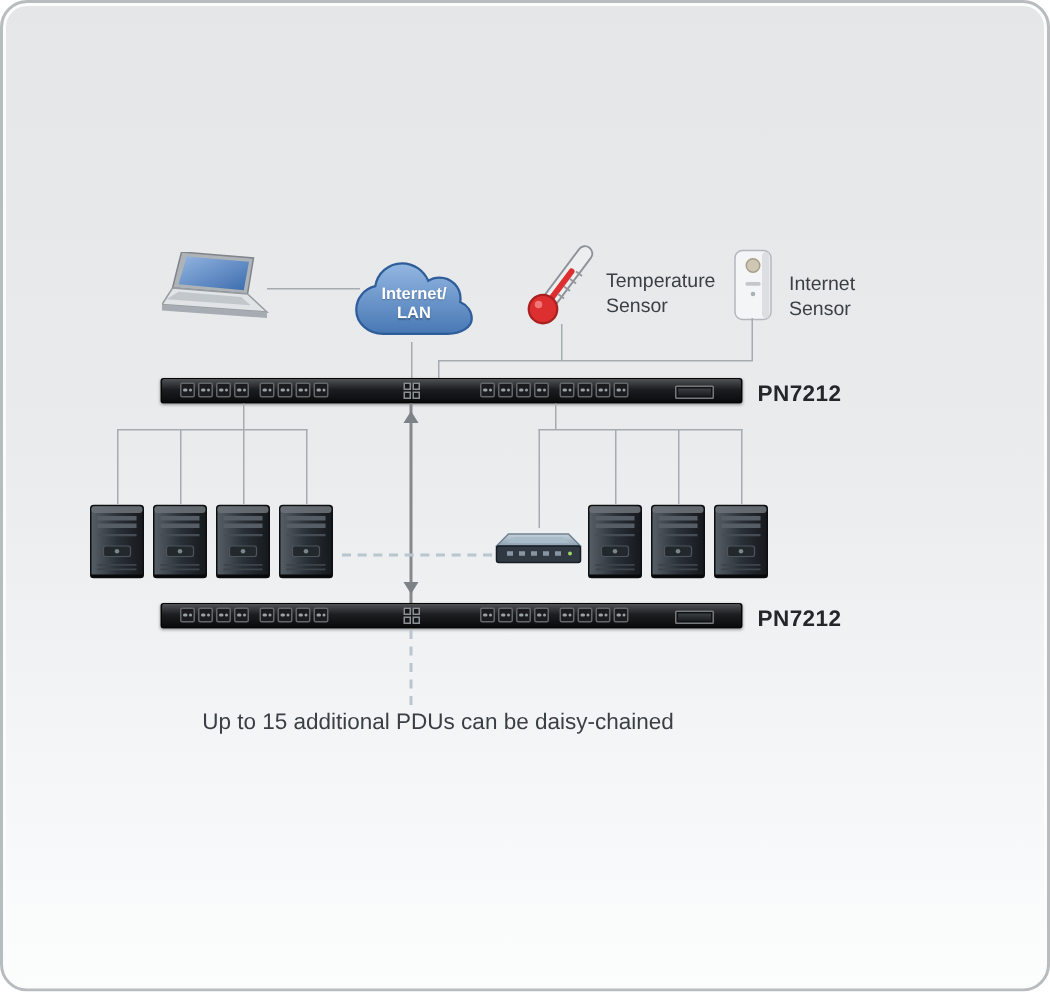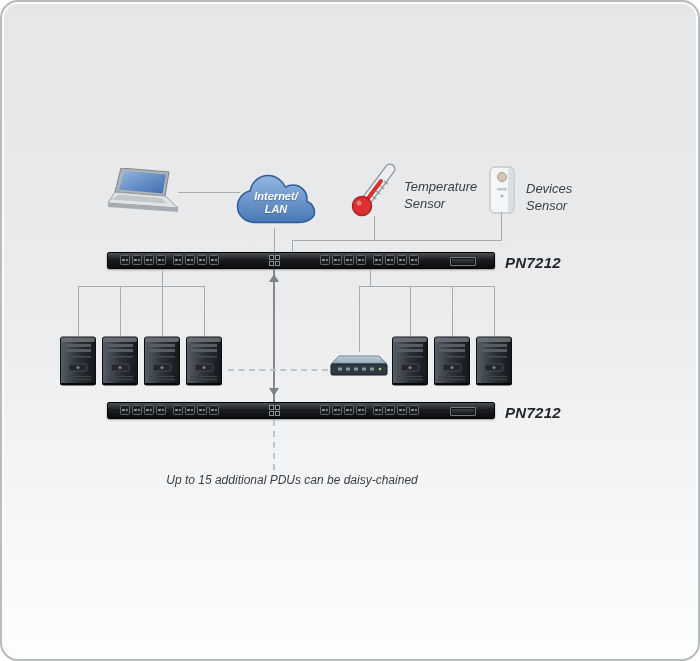--- a/index.html
+++ b/index.html
@@ -1,35 +1,34 @@
 <!DOCTYPE html>
 <html><head>
 <meta charset="utf-8">
 <style>
   html,body{margin:0;padding:0;background:#ffffff;font-family:"Liberation Sans",sans-serif;}
   .frame{
     position:relative;width:700px;height:661px;box-sizing:border-box;
     border:2px solid #b9bcbf;border-radius:18px;overflow:hidden;
     background:linear-gradient(180deg,#e4e6e8 0%,#e9ebed 45%,#f4f5f6 75%,#fcfdfd 100%);
     box-shadow:inset 0 0 0 2px #fbfcfc;
-    font-style:italic;
   }
   svg.icon{position:absolute;}
   
   .hline{position:absolute;height:1px;background:#a6abaf;}
   .vline{position:absolute;width:1px;background:#a6abaf;}
   .daisy{position:absolute;width:2px;background:#85898d;}
   .dash-h{position:absolute;height:0;border-top:2px dashed #b9c6ce;}
   .dash-v{position:absolute;width:0;border-left:2px dashed #b9c6ce;}
   .arrow-up{position:absolute;width:0;height:0;border-left:5px solid transparent;border-right:5px solid transparent;border-bottom:8px solid #7d8287;}
   .arrow-down{position:absolute;width:0;height:0;border-left:5px solid transparent;border-right:5px solid transparent;border-top:8px solid #7d8287;}
   
   .label{position:absolute;font-size:13px;line-height:17px;color:#3a3f43;}
   .model{position:absolute;font-size:15px;font-weight:bold;color:#24272a;letter-spacing:.3px;}
-  .caption{position:absolute;font-size:12px;color:#3a3f43;text-align:center;}
+  .caption{position:absolute;font-size:15px;color:#3a3f43;text-align:center;}
   .cloud-text{position:absolute;text-align:center;font-size:11px;line-height:13px;font-weight:bold;color:#ffffff;text-shadow:0 1px 1px rgba(0,0,0,.25);}
   
   .pdu{
     position:absolute;width:388px;height:17px;border-radius:2px;box-sizing:border-box;
     background:linear-gradient(180deg,#4d5053 0%,#1b1d20 45%,#0a0b0c 100%);
     border:1px solid #030404;box-shadow:0 1px 2px rgba(0,0,0,.35);
   }
   .outlet-group{position:absolute;top:2px;display:flex;gap:2px;}
   .outlet{width:10px;height:10px;background:#1a1c1f;border:1px solid #63676b;border-radius:1.5px;box-sizing:border-box;display:flex;align-items:center;justify-content:center;gap:1px;}
   .outlet i{width:2.5px;height:2.5px;background:#9aa0a5;border-radius:50%;display:block;}
@@ -142,21 +141,21 @@
     </svg>
   <div class="label" style="left:402px;top:176px">
     <div>Temperature</div>
     <div>Sensor</div>
   </div>
 
   <svg class="icon" style="left:487px;top:164px" width="26" height="48" viewBox="0 0 26 48">
       <use href="#def-humidity"></use>
     </svg>
   <div class="label" style="left:524px;top:178px">
-    <div>Devices</div>
+    <div>Internet</div>
     <div>Sensor</div>
   </div>
 
   <div class="vline" style="left:272px;top:226px;height:24px"></div>
   <div class="vline" style="left:372px;top:214px;height:24px"></div>
   <div class="vline" style="left:499px;top:210px;height:28px"></div>
   <div class="hline" style="left:290px;top:238px;width:210px"></div>
   <div class="vline" style="left:290px;top:238px;height:12px"></div>
 
   <div class="pdu" style="left:105px;top:250px">

